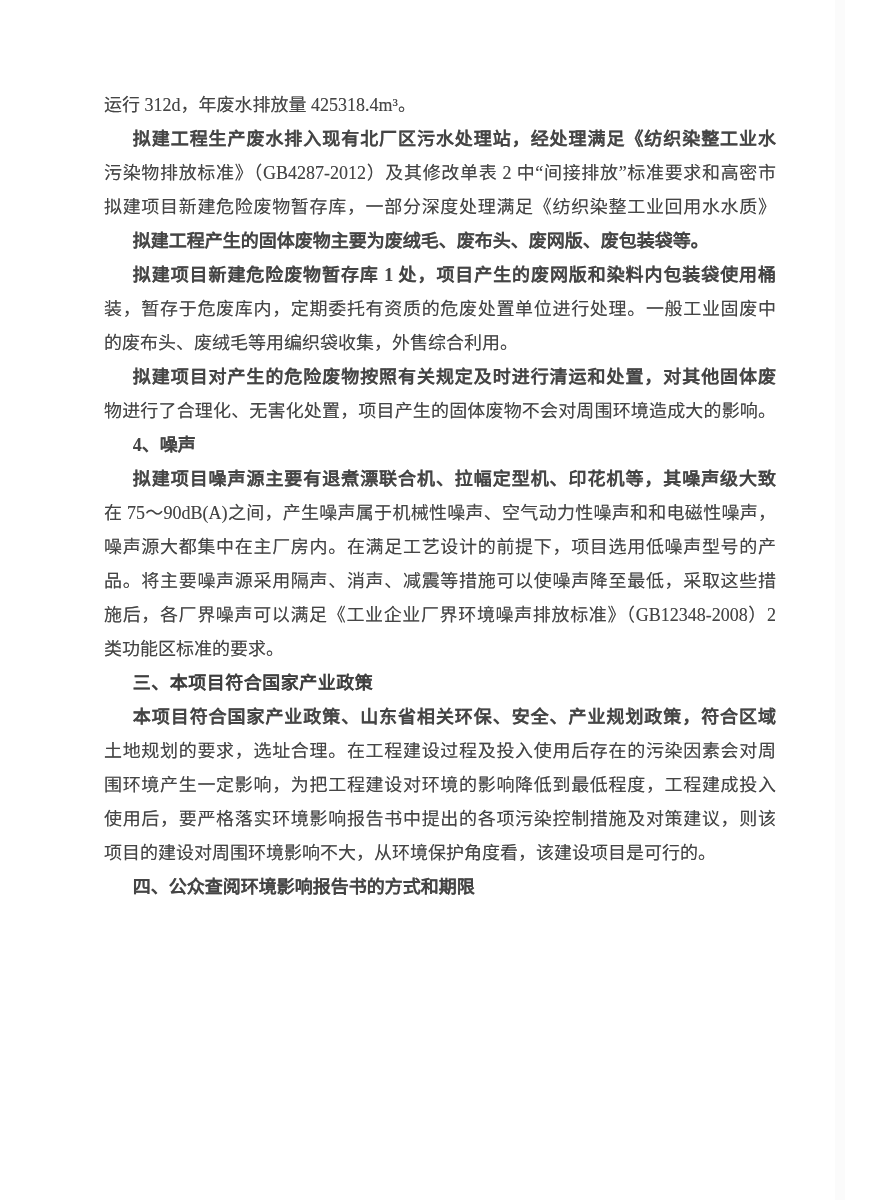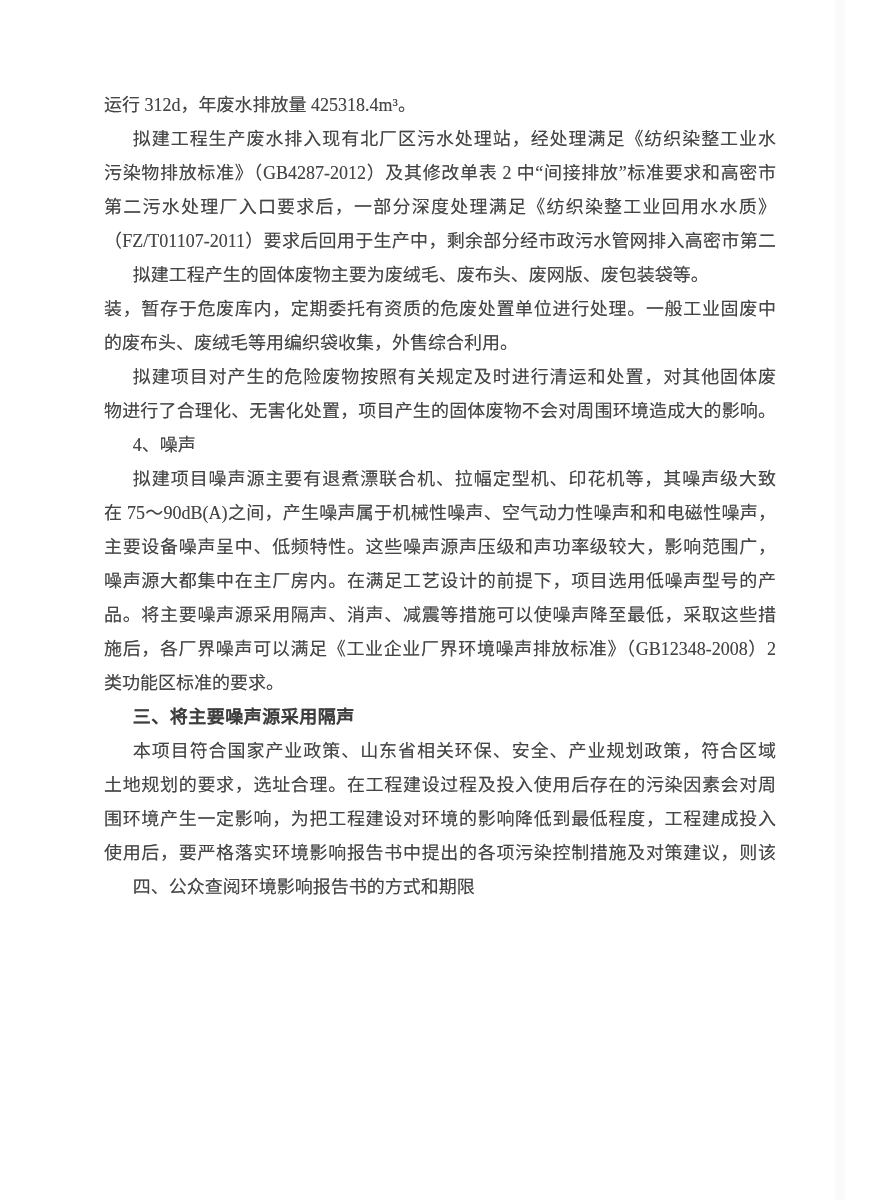--- a/index.html
+++ b/index.html
@@ -39,52 +39,53 @@
     text-align-last: justify;
     white-space: normal;
     text-shadow: 0 0 0.6px rgba(69, 69, 69, 0.5);
   }
   .line.end {
     text-align: left;
     text-align-last: left;
   }
   .line.indent {
     text-indent: 1.6em;
+    font-weight: bold;
   }
   .line.heading {
     font-family: "Liberation Sans", "DejaVu Sans", sans-serif;
     font-weight: bold;
     color: #3e3e3e;
     letter-spacing: 0.5px;
   }
 </style>
 </head>
 <body>
 
 <div class="page">
   <div class="scan-edge"></div>
   <div class="text-column">
       <div class="line end">运行 312d，年废水排放量 425318.4m³。</div>
       <div class="line indent">拟建工程生产废水排入现有北厂区污水处理站，经处理满足《纺织染整工业水</div>
       <div class="line">污染物排放标准》（GB4287-2012）及其修改单表 2 中“间接排放”标准要求和高密市</div>
-      <div class="line">第二污水处理厂入口要求后，一部分深度处理满足《纺织染整工业回用水水质》</div>
-      <div class="line">（FZ/T01107-2011）要求后回用于生产中，剩余部分经市政污水管网排入高密市第二</div>
+      <div class="line">拟建项目新建危险废物暂存库，一部分深度处理满足《纺织染整工业回用水水质》</div>
       <div class="line indent end">拟建工程产生的固体废物主要为废绒毛、废布头、废网版、废包装袋等。</div>
+      <div class="line indent">拟建项目新建危险废物暂存库 1 处，项目产生的废网版和染料内包装袋使用桶</div>
       <div class="line">装，暂存于危废库内，定期委托有资质的危废处置单位进行处理。一般工业固废中</div>
       <div class="line end">的废布头、废绒毛等用编织袋收集，外售综合利用。</div>
       <div class="line indent">拟建项目对产生的危险废物按照有关规定及时进行清运和处置，对其他固体废</div>
       <div class="line">物进行了合理化、无害化处置，项目产生的固体废物不会对周围环境造成大的影响。</div>
       <div class="line indent end">4、噪声</div>
       <div class="line indent">拟建项目噪声源主要有退煮漂联合机、拉幅定型机、印花机等，其噪声级大致</div>
       <div class="line">在 75～90dB(A)之间，产生噪声属于机械性噪声、空气动力性噪声和和电磁性噪声，</div>
-      <div class="line">主要设备噪声呈中、低频特性。这些噪声源声压级和声功率级较大，影响范围广，</div>
       <div class="line">噪声源大都集中在主厂房内。在满足工艺设计的前提下，项目选用低噪声型号的产</div>
       <div class="line">品。将主要噪声源采用隔声、消声、减震等措施可以使噪声降至最低，采取这些措</div>
       <div class="line">施后，各厂界噪声可以满足《工业企业厂界环境噪声排放标准》（GB12348-2008）2</div>
       <div class="line end">类功能区标准的要求。</div>
-      <div class="line indent end heading">三、将主要噪声源采用隔声</div>
+      <div class="line indent end heading">三、本项目符合国家产业政策</div>
       <div class="line indent">本项目符合国家产业政策、山东省相关环保、安全、产业规划政策，符合区域</div>
       <div class="line">土地规划的要求，选址合理。在工程建设过程及投入使用后存在的污染因素会对周</div>
       <div class="line">围环境产生一定影响，为把工程建设对环境的影响降低到最低程度，工程建成投入</div>
       <div class="line">使用后，要严格落实环境影响报告书中提出的各项污染控制措施及对策建议，则该</div>
+      <div class="line end">项目的建设对周围环境影响不大，从环境保护角度看，该建设项目是可行的。</div>
       <div class="line indent end">四、公众查阅环境影响报告书的方式和期限</div>
     </div>
 </div>
 
 </body></html>

